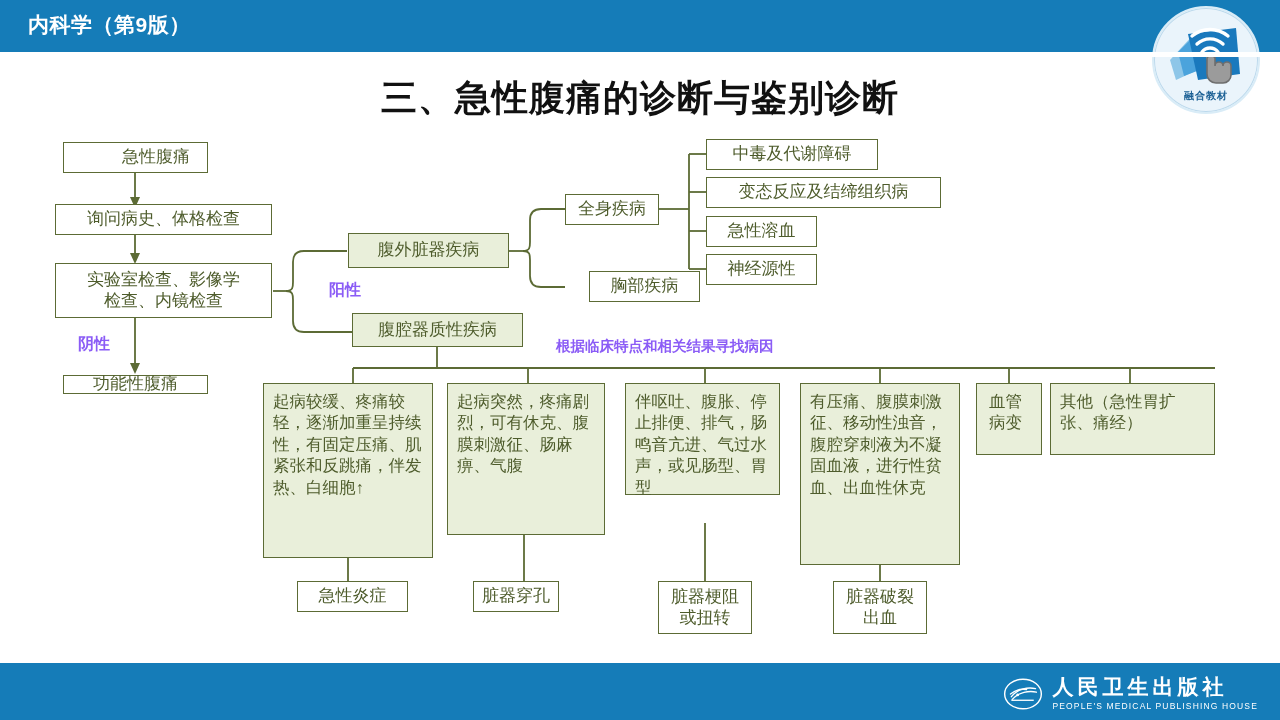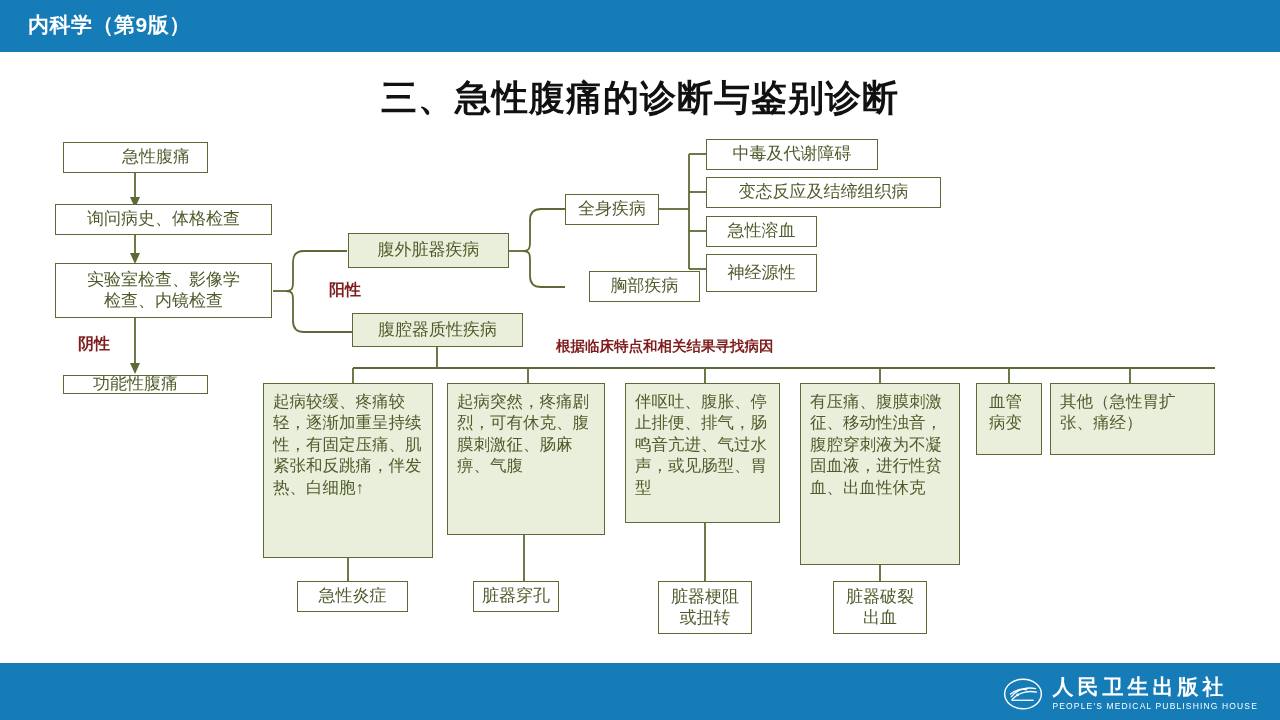--- a/index.html
+++ b/index.html
@@ -75,38 +75,55 @@
     padding:2px 4px;
   }
   .node.fill{background:#e9efda;}
   .node.body{
     align-items:flex-start;justify-content:flex-start;
     text-align:left;padding:7px 8px 6px 9px;
     line-height:1.3;font-size:16.5px;
   }
 
   .label{
-    position:absolute;font-size:16px;font-weight:bold;color:#7f1d1d;
+    position:absolute;font-size:16px;font-weight:bold;color:#8b5cf6;
     white-space:nowrap;
   }
   .label.sub{font-size:14.5px;}
 
   svg.wires{position:absolute;left:0;top:0;width:1280px;height:720px;
             pointer-events:none;}
   svg.wires path,svg.wires line{fill:none;stroke:#5c6b35;stroke-width:1.8;}
   svg.wires polygon{fill:#5c6b35;}
 </style>
 </head>
 <body>
 
 <div id="slide">
 
   <div class="header-bar"></div>
   <div class="header-title">内科学（第9版）</div>
 
+  <div class="badge">
+    <svg class="badge-inner" viewBox="0 0 104 104">
+      <g>
+        <polygon points="16,52 40,26 48,60 22,72" fill="#8ec6e8"></polygon>
+        <polygon points="24,44 46,22 56,58 30,68" fill="#4ba3dc"></polygon>
+        <polygon points="34,26 82,20 86,66 44,72" fill="#1a79bd"></polygon>
+        <g stroke="#ffffff" stroke-width="3.4" fill="none" stroke-linecap="round">
+          <path d="M48,44 a10,10 0 0 1 16,0"></path>
+          <path d="M43,36 a19,19 0 0 1 26,0"></path>
+          <path d="M38,28 a28,28 0 0 1 36,0"></path>
+        </g>
+        <circle cx="56" cy="50" r="3.3" fill="#ffffff"></circle>
+        <path d="M53,50 l0,16 a9,9 0 0 0 9,9 l7,0 a8,8 0 0 0 8,-8 l0,-9 a4,4 0 0 0 -8,0 a4,4 0 0 0 -8,0 l0,-8 a4.5,4.5 0 0 0 -8,0 z" fill="#9b9b9b" stroke="#6e6e6e" stroke-width="1.6"></path>
+      </g>
+    </svg>
+    <div class="badge-text">融合教材</div>
+  </div>
   <div class="header-accent"></div>
 
   <div class="slide-title">三、急性腹痛的诊断与鉴别诊断</div>
 
   <svg class="wires">
 
     <line x1="135" y1="172" x2="135" y2="199"></line>
     <polygon points="135,208 130,197 140,197"></polygon>
     <line x1="135" y1="234" x2="135" y2="255"></line>
     <polygon points="135,264 130,253 140,253"></polygon>
@@ -189,35 +206,35 @@
   </div>
 
   <div class="node" style="left:706px;top:177px;width:235px;height:31px;">
     <span>变态反应及结缔组织病</span>
   </div>
 
   <div class="node" style="left:706px;top:216px;width:111px;height:31px;">
     <span>急性溶血</span>
   </div>
 
-  <div class="node" style="left:706px;top:254px;width:111px;height:38px;">
+  <div class="node" style="left:706px;top:254px;width:111px;height:31px;">
     <span>神经源性</span>
   </div>
 
   <div class="label sub" style="left:556px;top:337px;">根据临床特点和相关结果寻找病因</div>
 
   <div class="node fill body" style="left:263px;top:383px;width:170px;height:175px;">
     <span>起病较缓、疼痛较轻，逐渐加重呈持续性，有固定压痛、肌紧张和反跳痛，伴发热、白细胞↑</span>
   </div>
 
   <div class="node fill body" style="left:447px;top:383px;width:158px;height:152px;">
     <span>起病突然，疼痛剧烈，可有休克、腹膜刺激征、肠麻痹、气腹</span>
   </div>
 
-  <div class="node fill body" style="left:625px;top:383px;width:155px;height:140px;">
+  <div class="node fill body" style="left:625px;top:383px;width:155px;height:112px;">
     <span>伴呕吐、腹胀、停止排便、排气，肠鸣音亢进、气过水声，或见肠型、胃型</span>
   </div>
 
   <div class="node fill body" style="left:800px;top:383px;width:160px;height:182px;">
     <span>有压痛、腹膜刺激征、移动性浊音，腹腔穿刺液为不凝固血液，进行性贫血、出血性休克</span>
   </div>
 
   <div class="node fill body" style="left:976px;top:383px;width:66px;height:72px;padding-left:12px;">
     <span>血管病变</span>
   </div>

